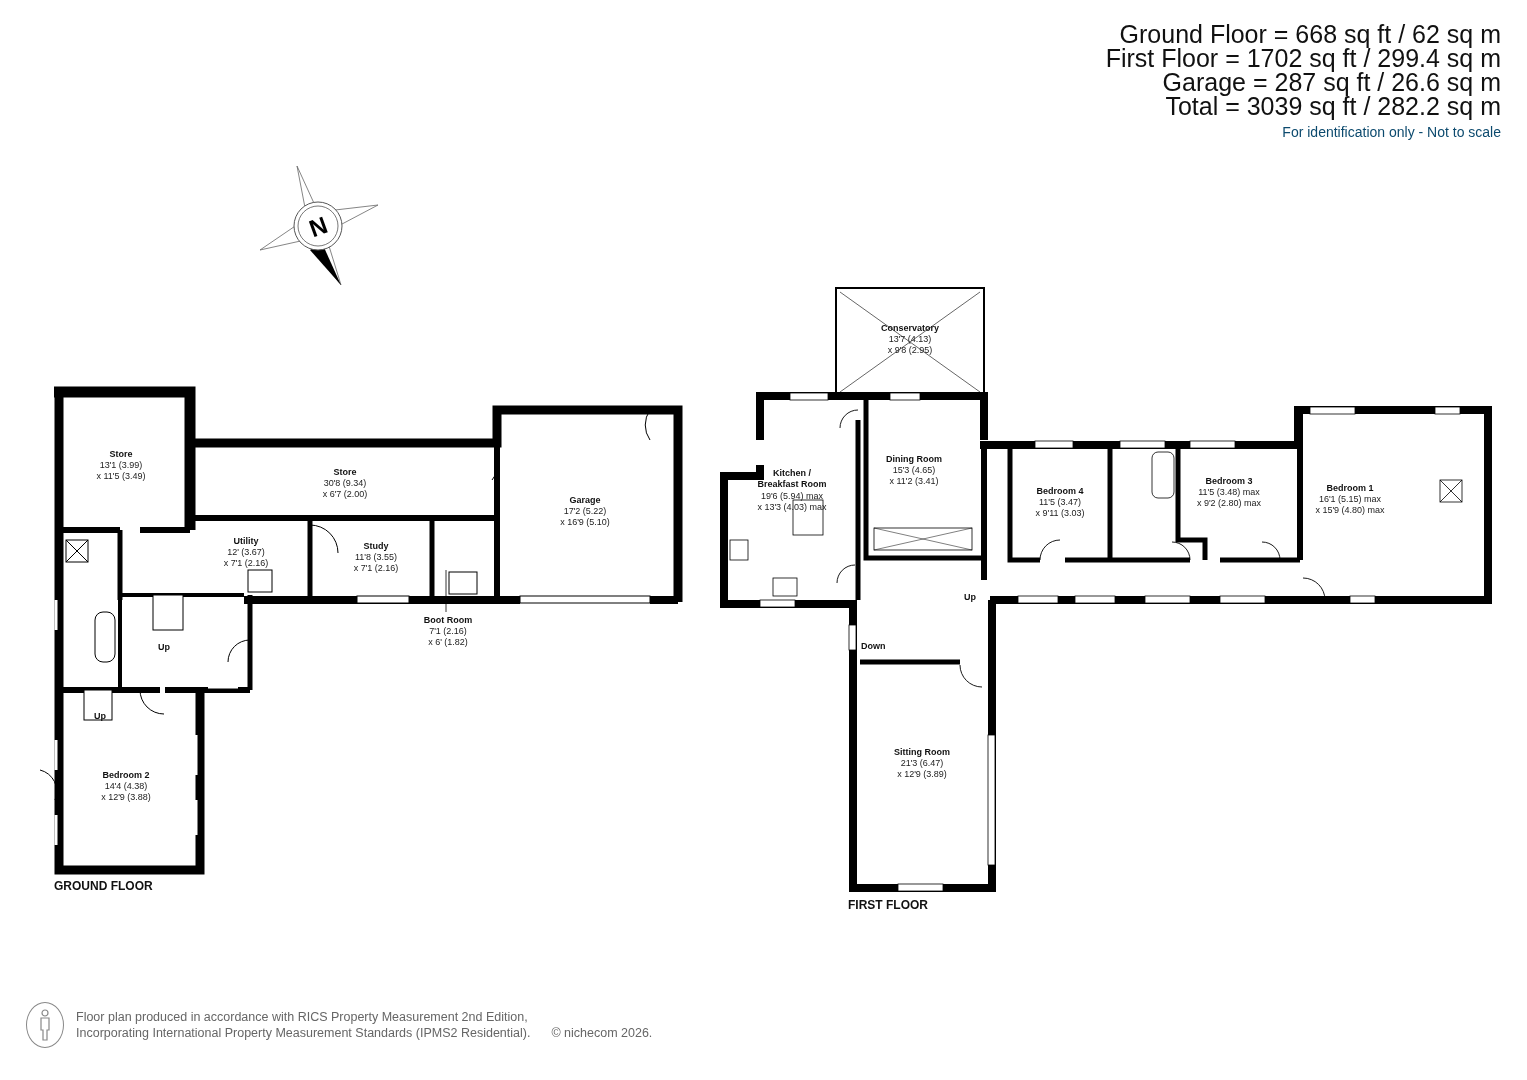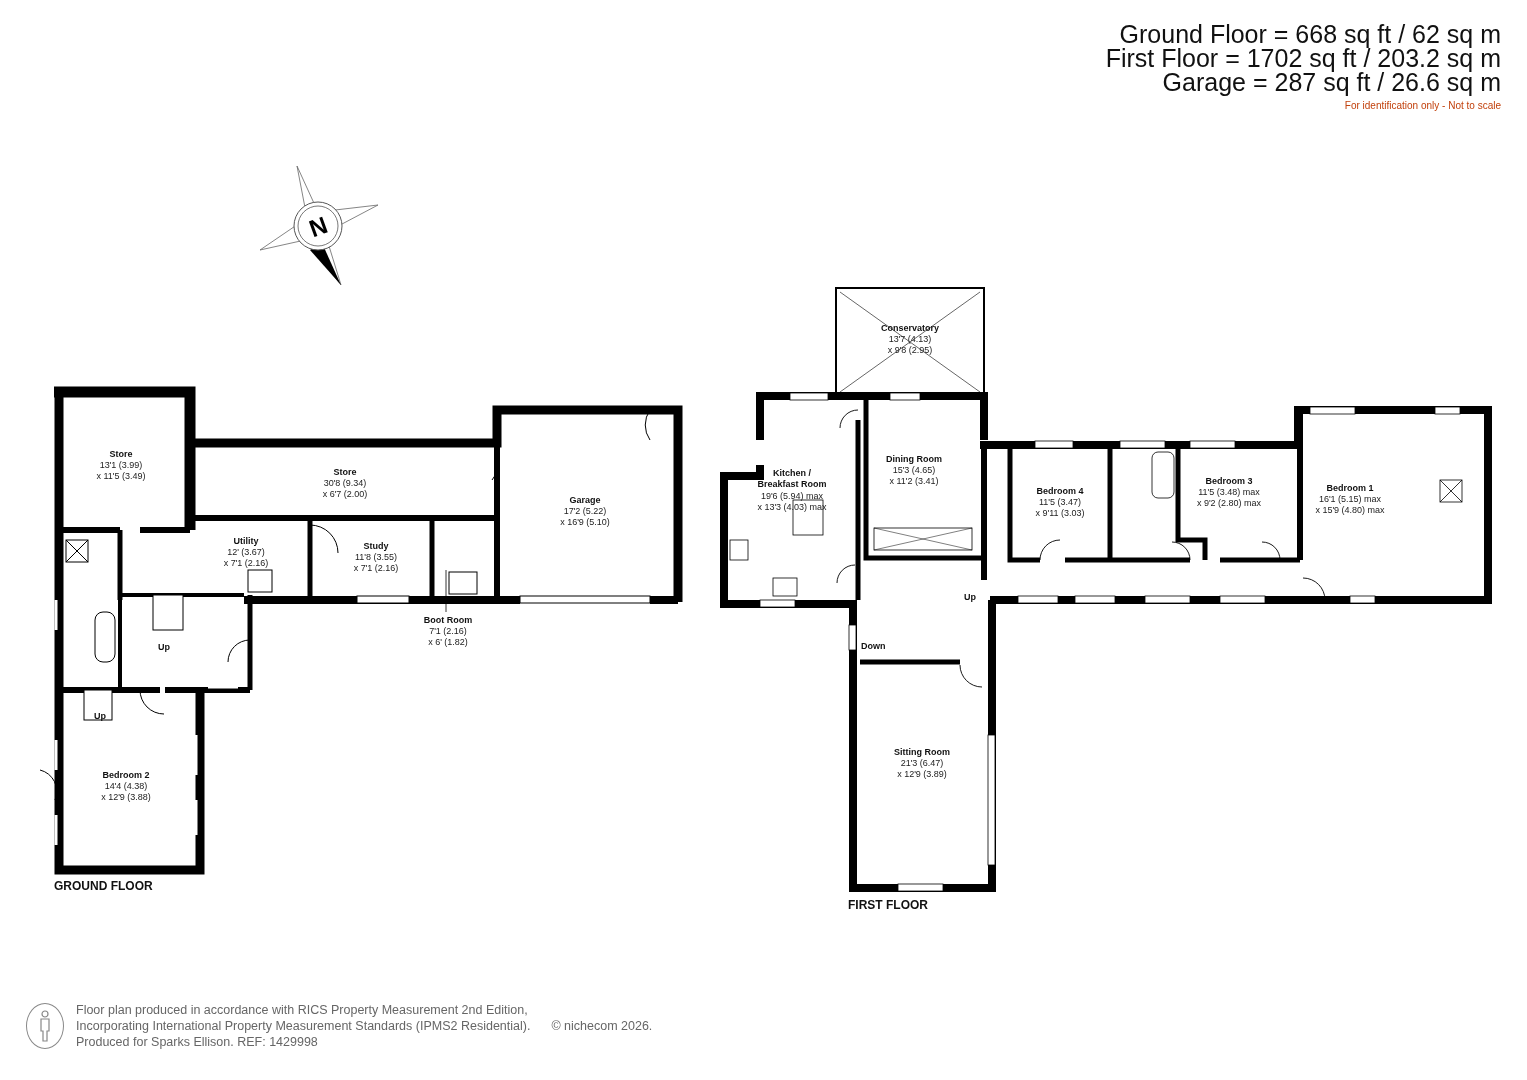--- a/index.html
+++ b/index.html
@@ -1,36 +1,37 @@
 <!DOCTYPE html>
 <html><head>
 <meta charset="utf-8">
 <style>
   html, body { margin:0; padding:0; background:#ffffff; }
   body { width:1527px; height:1080px; position:relative; overflow:hidden; font-family:"Liberation Sans", sans-serif; color:#000; }
   .areas { position:absolute; right:26px; top:22px; text-align:right; }
   .areas .line { font-size:25px; line-height:24px; color:#111; }
-  .areas .note { font-size:10px; margin-top:6px; color:#c2410c; }
+  .areas .note { font-size:14px; margin-top:6px; color:#0c4a6e; }
   svg.plan { position:absolute; left:0; top:0; }
   .room-label { font-family:"Liberation Sans", sans-serif; font-weight:bold; font-size:9px; fill:#111; text-anchor:middle; }
   .room-dim { font-family:"Liberation Sans", sans-serif; font-size:9px; fill:#222; text-anchor:middle; }
   .floor-label { font-family:"Liberation Sans", sans-serif; font-weight:bold; font-size:12px; fill:#111; }
   .stair-label { font-family:"Liberation Sans", sans-serif; font-weight:bold; font-size:9px; fill:#111; }
   .footer { position:absolute; left:26px; top:1002px; display:flex; align-items:center; }
   .footer .person { width:36px; height:44px; border:1.4px solid #888; border-radius:50%; display:flex; align-items:center; justify-content:center; margin-right:12px; }
   .footer .txt { font-size:12.5px; color:#666; line-height:16px; }
   .footer .copy { margin-left:21px; }
 </style>
 </head>
 <body>
 
 <div class="areas">
   <div class="line">Ground Floor = 668 sq ft / 62 sq m</div>
-  <div class="line">First Floor = 1702 sq ft / 203.2 sq m</div>
+  <div class="line">First Floor = 1702 sq ft / 299.4 sq m</div>
   <div class="line">Garage = 287 sq ft / 26.6 sq m</div>
+  <div class="line">Total = 3039 sq ft / 282.2 sq m</div>
   <div class="note">For identification only - Not to scale</div>
 </div>
 
 <svg class="plan" width="1527" height="1080" viewBox="0 0 1527 1080">
 
   <g>
     <polygon points="297,166 318,212 378,205 325,233 341,285 305,240 260,250 307,218" fill="#fff" stroke="#666" stroke-width="0.8"></polygon>
     <polygon points="322,243 341,285 310,250" fill="#000"></polygon>
     <circle cx="318" cy="226" r="24" fill="#fff" stroke="#555" stroke-width="1"></circle>
     <circle cx="318" cy="226" r="20" fill="#fff" stroke="#555" stroke-width="0.8"></circle>
@@ -224,15 +225,14 @@
 <div class="footer">
   <div class="person">
     <svg width="14" height="32" viewBox="0 0 14 32">
         <circle cx="7" cy="4" r="3" fill="none" stroke="#888" stroke-width="1.2"></circle>
         <path d="M3,9 h8 v12 h-2 v10 h-4 v-10 h-2 z" fill="none" stroke="#888" stroke-width="1.2"></path>
       </svg>
   </div>
   <div class="txt">
     <div>Floor plan produced in accordance with RICS Property Measurement 2nd Edition,</div>
     <div><span>Incorporating International Property Measurement Standards (IPMS2 Residential).</span><span class="copy">© nichecom 2026.</span></div>
-    <div>Produced for Sparks Ellison.   REF: 1429998</div>
   </div>
 </div>
 
 </body></html>

